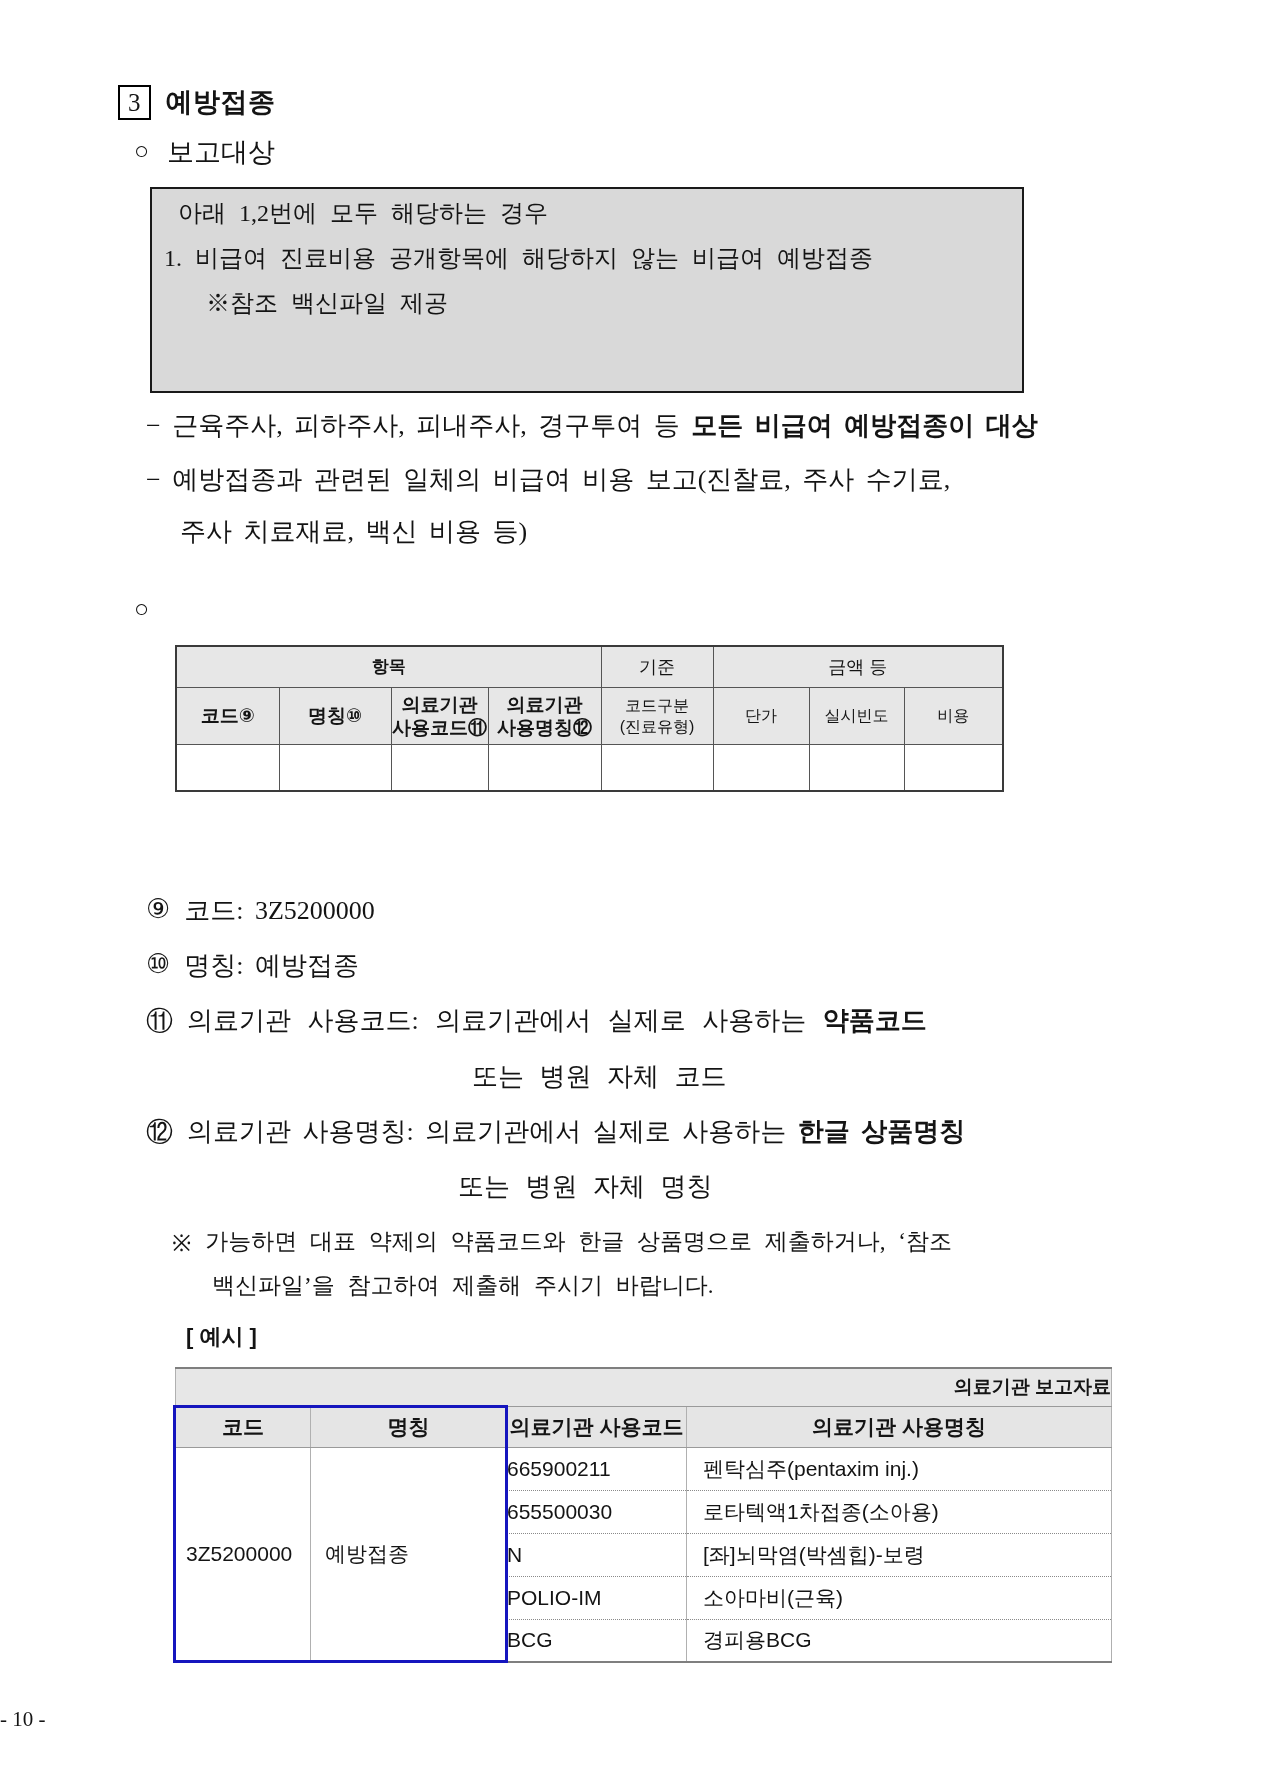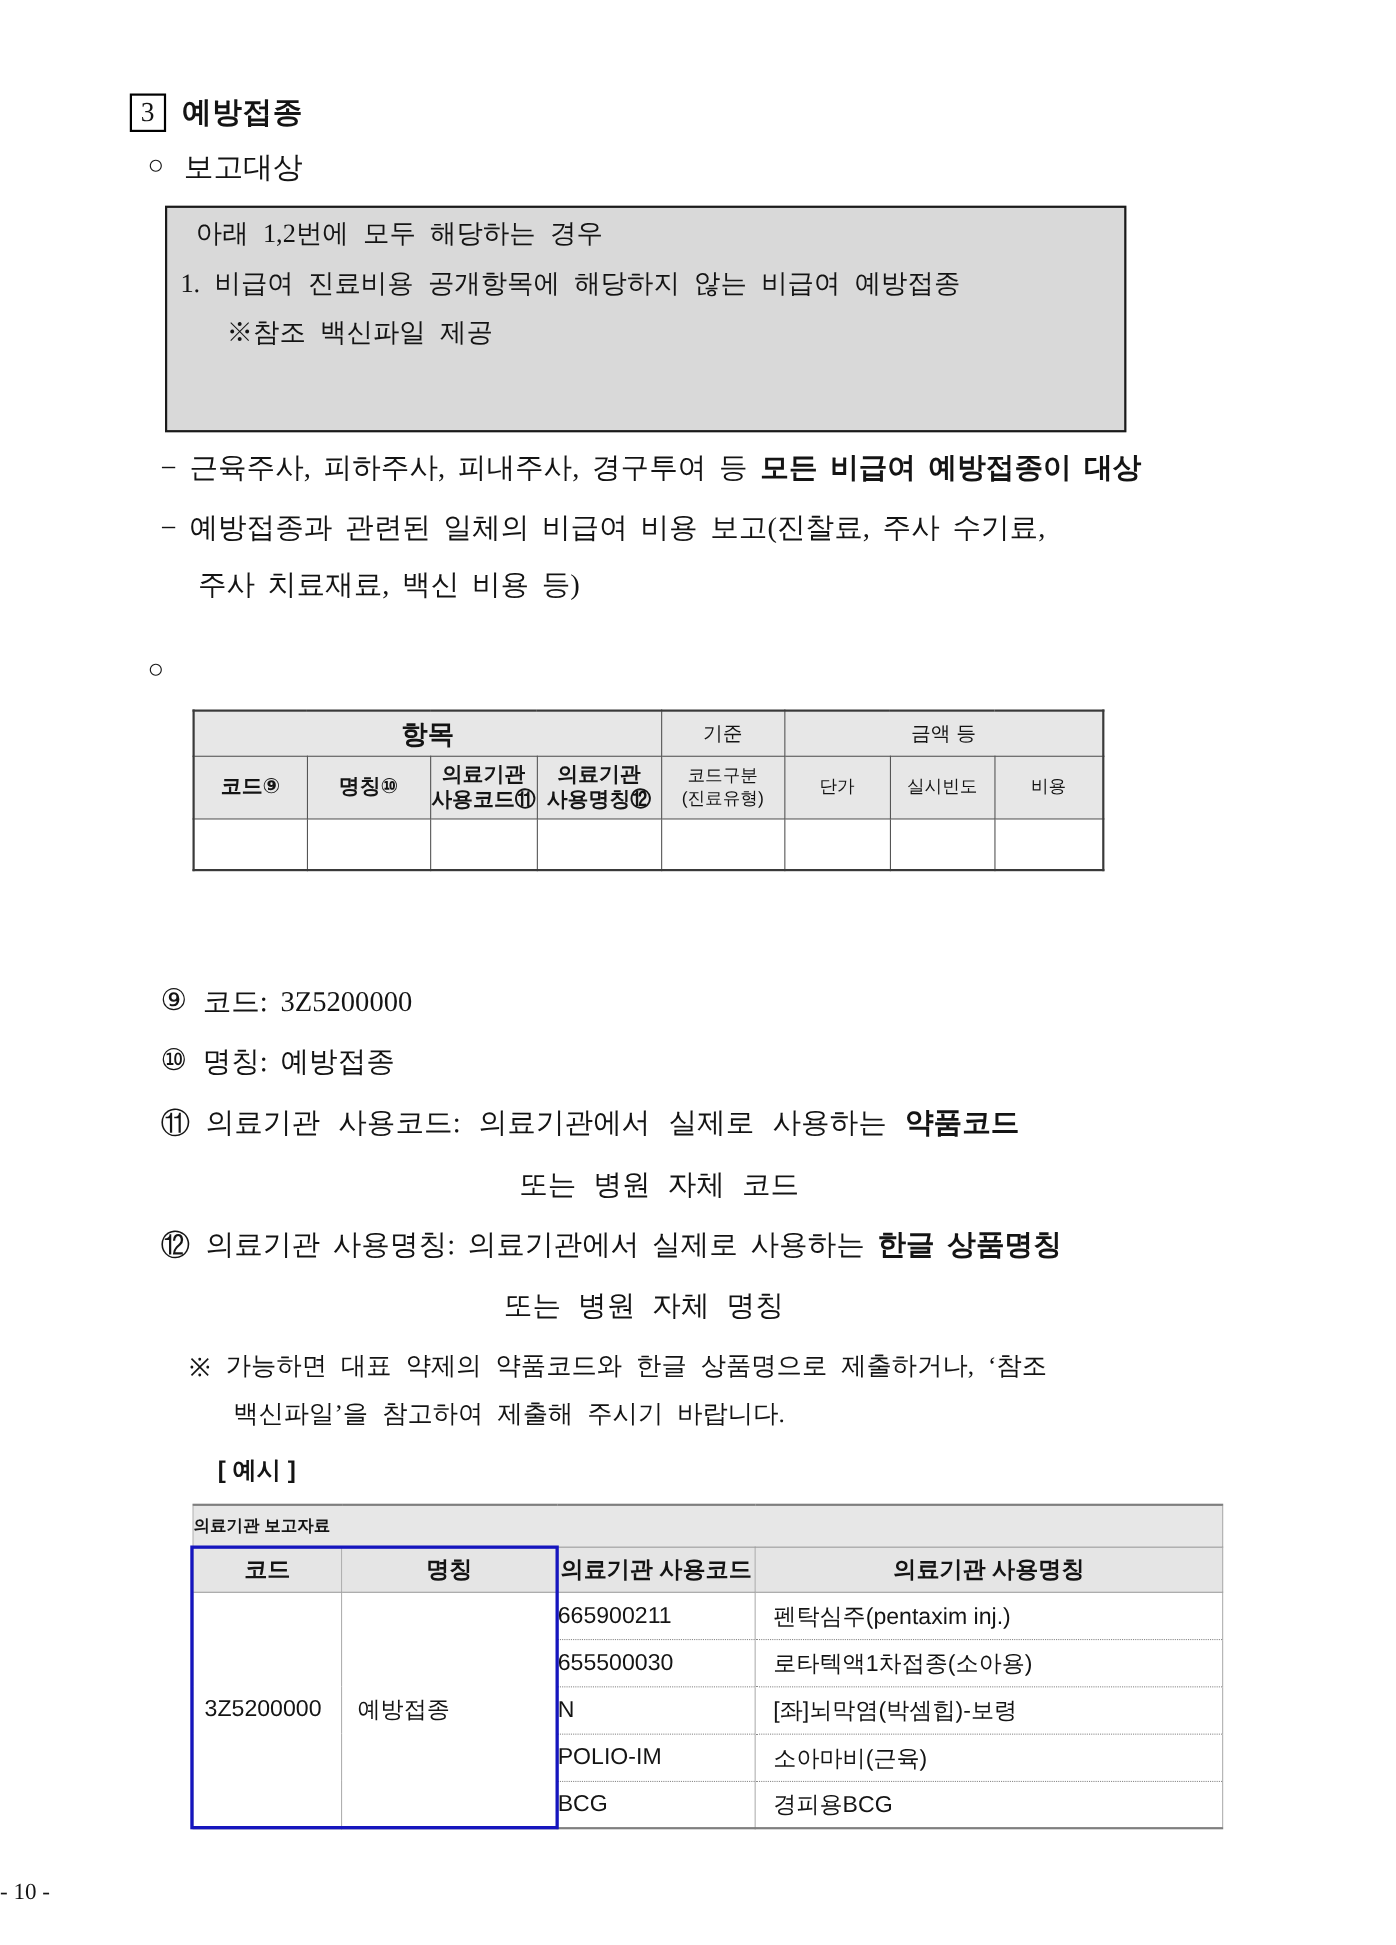--- a/index.html
+++ b/index.html
@@ -38,42 +38,42 @@
   .bold-seg { font-weight:bold; }
 
   
   .t1-wrap { left:175px; top:645px; }
   table { border-collapse:collapse; table-layout:fixed; }
   .t1 { width:827px; font-family:"Liberation Sans","DejaVu Sans",sans-serif; }
   .t1 th, .t1 td { border:1px solid #555; }
   .t1 { border:2px solid #3a3a3a; }
   .t1 .hdr { background:#e7e7e7; font-weight:normal; text-align:center; vertical-align:middle; }
   .t1 .grp { height:41px; font-size:18px; }
-  .t1 .grp-item { font-weight:bold; font-size:24px; }
+  .t1 .grp-item { font-weight:bold; font-size:17px; }
   .t1 .cols { height:57px; }
   .t1 .c-main { font-weight:bold; font-size:19px; white-space:pre-line; line-height:23px; }
   .t1 .c-sub { font-size:16px; white-space:pre-line; line-height:21px; }
   .t1 .empty-row td { height:47px; background:#fff; }
 
   
   .num-item { display:flex; gap:14px; font-size:26px; white-space:nowrap; }
   .num-glyph { font-size:27px; }
   .num-text { word-spacing:5px; }
   .wide-sp { word-spacing:10px; }
   .cont-line { font-size:26px; word-spacing:9px; white-space:nowrap; }
   .ref-note { display:flex; gap:14px; font-size:23px; white-space:nowrap; word-spacing:7px; }
 
-  .example-label { font-family:"Liberation Sans","DejaVu Sans",sans-serif; font-weight:bold; font-size:22px;margin-left:12px; }
+  .example-label { font-family:"Liberation Sans","DejaVu Sans",sans-serif; font-weight:bold; font-size:22px; }
 
   
   .t2-wrap { left:175px; top:1367px; width:936px; }
   .t2 { width:936px; font-family:"Liberation Sans","DejaVu Sans",sans-serif; border-top:2px solid #7f7f7f; border-bottom:2px solid #7f7f7f; }
   .t2 th, .t2 td { border-left:1px solid #b0b0b0; border-right:1px solid #b0b0b0; }
   .t2 .title-row td {
-    background:#e7e7e7; height:38px; text-align:left; font-weight:bold; font-size:15px;
+    background:#e7e7e7; height:38px; text-align:right; font-weight:bold; font-size:19px;
     border-bottom:1px solid #9a9a9a; vertical-align:middle;margin-top:12px;
   }
   .t2 .head-row th {
     background:#e5e5e5; height:41px; text-align:center; font-weight:bold; font-size:21px;
     border-bottom:1px solid #9a9a9a; vertical-align:middle;
   }
   .t2 td { font-size:21px; vertical-align:middle; }
   .t2 .data-row td { height:43px; }
   .t2 .cell-code { text-align:left; padding-left:10px; }
   .t2 .cell-name { text-align:left; padding-left:14px; }

